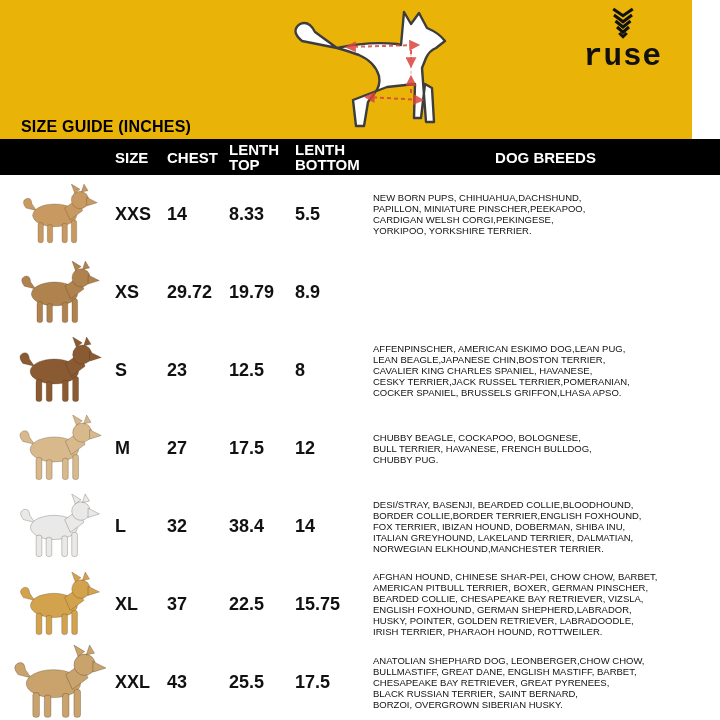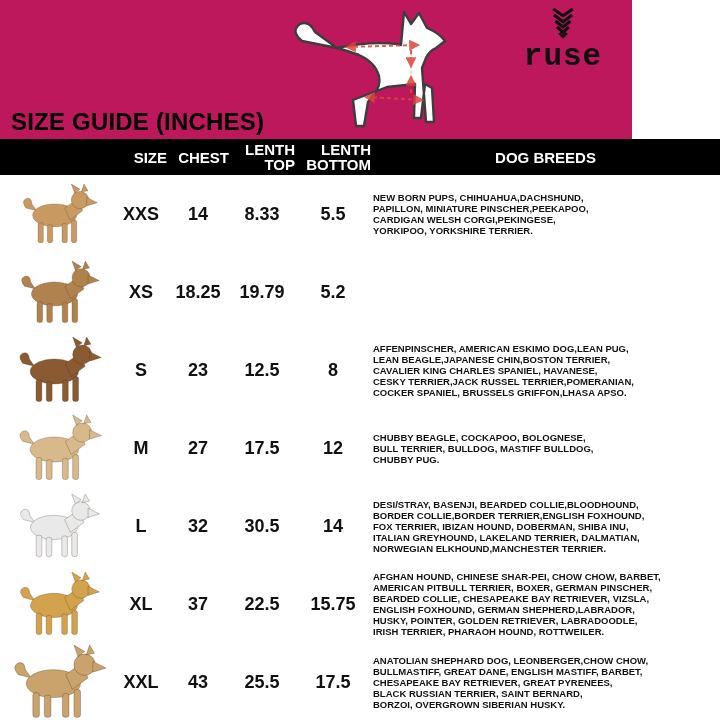--- a/index.html
+++ b/index.html
@@ -1,39 +1,39 @@
 <!DOCTYPE html>
 <html><head>
 <meta charset="utf-8">
 <style>
   html,body{margin:0;padding:0;background:#fff;}
   body{width:720px;height:720px;font-family:"Liberation Sans",sans-serif;color:#111;overflow:hidden;}
 
   
-  .top{position:relative;width:632px;height:139px;background:#be185d;}
+  .top{position:relative;width:692px;height:139px;background:#eab308;}
   .diagram{position:absolute;left:275px;top:0;width:225px;height:139px;}
   .logo{position:absolute;right:14px;top:6px;width:110px;text-align:center;}
   .logo-icon{display:block;margin:0 auto;width:30px;height:36px;}
   .logo-word{display:block;font-family:"Liberation Mono",monospace;font-weight:bold;font-size:31px;line-height:30px;letter-spacing:1px;color:#101010;}
-  .page-title{position:absolute;left:11px;bottom:3px;font-size:24px;font-weight:bold;letter-spacing:.2px;color:#000;}
+  .page-title{position:absolute;left:21px;bottom:3px;font-size:16px;font-weight:bold;letter-spacing:.2px;color:#000;}
 
   
   .grid-row{display:grid;grid-template-columns:115px 52px 62px 66px 76px 1fr;align-items:center;}
   .thead{background:#000;color:#fff;height:36px;font-weight:bold;font-size:15px;}
-  .thead .h{text-align:right;line-height:15px;white-space:pre-line;}
+  .thead .h{text-align:left;line-height:15px;white-space:pre-line;}
   .thead .h-breeds{text-align:center;}
   .trow{height:78px;}
   .c-img{display:flex;align-items:center;justify-content:center;height:100%;}
   .dog-img svg{display:block;stroke:rgba(60,40,20,.35);stroke-width:1;}
   .r1 svg{width:80px;height:62px;} .r2 svg{width:84px;height:65px;}
   .r3 svg{width:88px;height:66px;} .r4 svg{width:92px;height:66px;}
   .r5 svg{width:95px;height:64px;} .r6 svg{width:99px;height:64px;}
   .r7 svg{width:107px;height:74px;}
-  .c-num{text-align:center;font-weight:bold;font-size:18px;}
-  .c-breeds{font-weight:bold;font-size:9.5px;line-height:11px;white-space:pre-line;padding-left:2px;padding-right:6px;letter-spacing:0;}
+  .c-num{text-align:left;font-weight:bold;font-size:18px;}
+  .c-breeds{font-weight:normal;font-size:9.5px;line-height:11px;white-space:pre-line;padding-left:2px;padding-right:6px;letter-spacing:0;}
 </style>
 </head>
 <body>
 
 <svg width="0" height="0" style="position:absolute">
   <defs>
     <symbol id="dog" viewBox="0 0 120 90">
       <path d="M12 36 Q4 26 12 22 Q20 19 21 30 L28 40 Z" fill="currentColor"></path>
       <ellipse cx="55" cy="47" rx="33" ry="17" fill="currentColor"></ellipse>
       <polygon points="70,36 90,22 97,40 78,54" fill="currentColor"></polygon>
@@ -110,23 +110,23 @@
 YORKIPOO, YORKSHIRE TERRIER.</div>
 </div>
 
 <div class="grid-row trow">
   <div class="c-img dog-img r2" style="color:#b0824e">
       <svg viewBox="0 0 120 90">
         <use href="#dog"></use>
       </svg>
     </div>
   <div class="c-num">XS</div>
-  <div class="c-num">18.25</div>
+  <div class="c-num">29.72</div>
   <div class="c-num">19.79</div>
-  <div class="c-num">5.2</div>
+  <div class="c-num">8.9</div>
 </div>
 
 <div class="grid-row trow">
   <div class="c-img dog-img r3" style="color:#8a5a33">
       <svg viewBox="0 0 120 90">
         <use href="#dog"></use>
       </svg>
     </div>
   <div class="c-num">S</div>
   <div class="c-num">23</div>
@@ -143,33 +143,33 @@
   <div class="c-img dog-img r4" style="color:#d8b98c">
       <svg viewBox="0 0 120 90">
         <use href="#dog"></use>
       </svg>
     </div>
   <div class="c-num">M</div>
   <div class="c-num">27</div>
   <div class="c-num">17.5</div>
   <div class="c-num">12</div>
   <div class="c-breeds">CHUBBY BEAGLE, COCKAPOO, BOLOGNESE,
-BULL TERRIER, BULLDOG, MASTIFF BULLDOG,
+BULL TERRIER, HAVANESE, FRENCH BULLDOG,
 CHUBBY PUG.</div>
 </div>
 
 <div class="grid-row trow">
   <div class="c-img dog-img r5" style="color:#e9e9e9">
       <svg viewBox="0 0 120 90">
         <use href="#dog"></use>
       </svg>
     </div>
   <div class="c-num">L</div>
   <div class="c-num">32</div>
-  <div class="c-num">30.5</div>
+  <div class="c-num">38.4</div>
   <div class="c-num">14</div>
   <div class="c-breeds">DESI/STRAY, BASENJI, BEARDED COLLIE,BLOODHOUND,
 BORDER COLLIE,BORDER TERRIER,ENGLISH FOXHOUND,
 FOX TERRIER, IBIZAN HOUND, DOBERMAN, SHIBA INU,
 ITALIAN GREYHOUND, LAKELAND TERRIER, DALMATIAN,
 NORWEGIAN ELKHOUND,MANCHESTER TERRIER.</div>
 </div>
 
 <div class="grid-row trow">
   <div class="c-img dog-img r6" style="color:#d2a24c">

